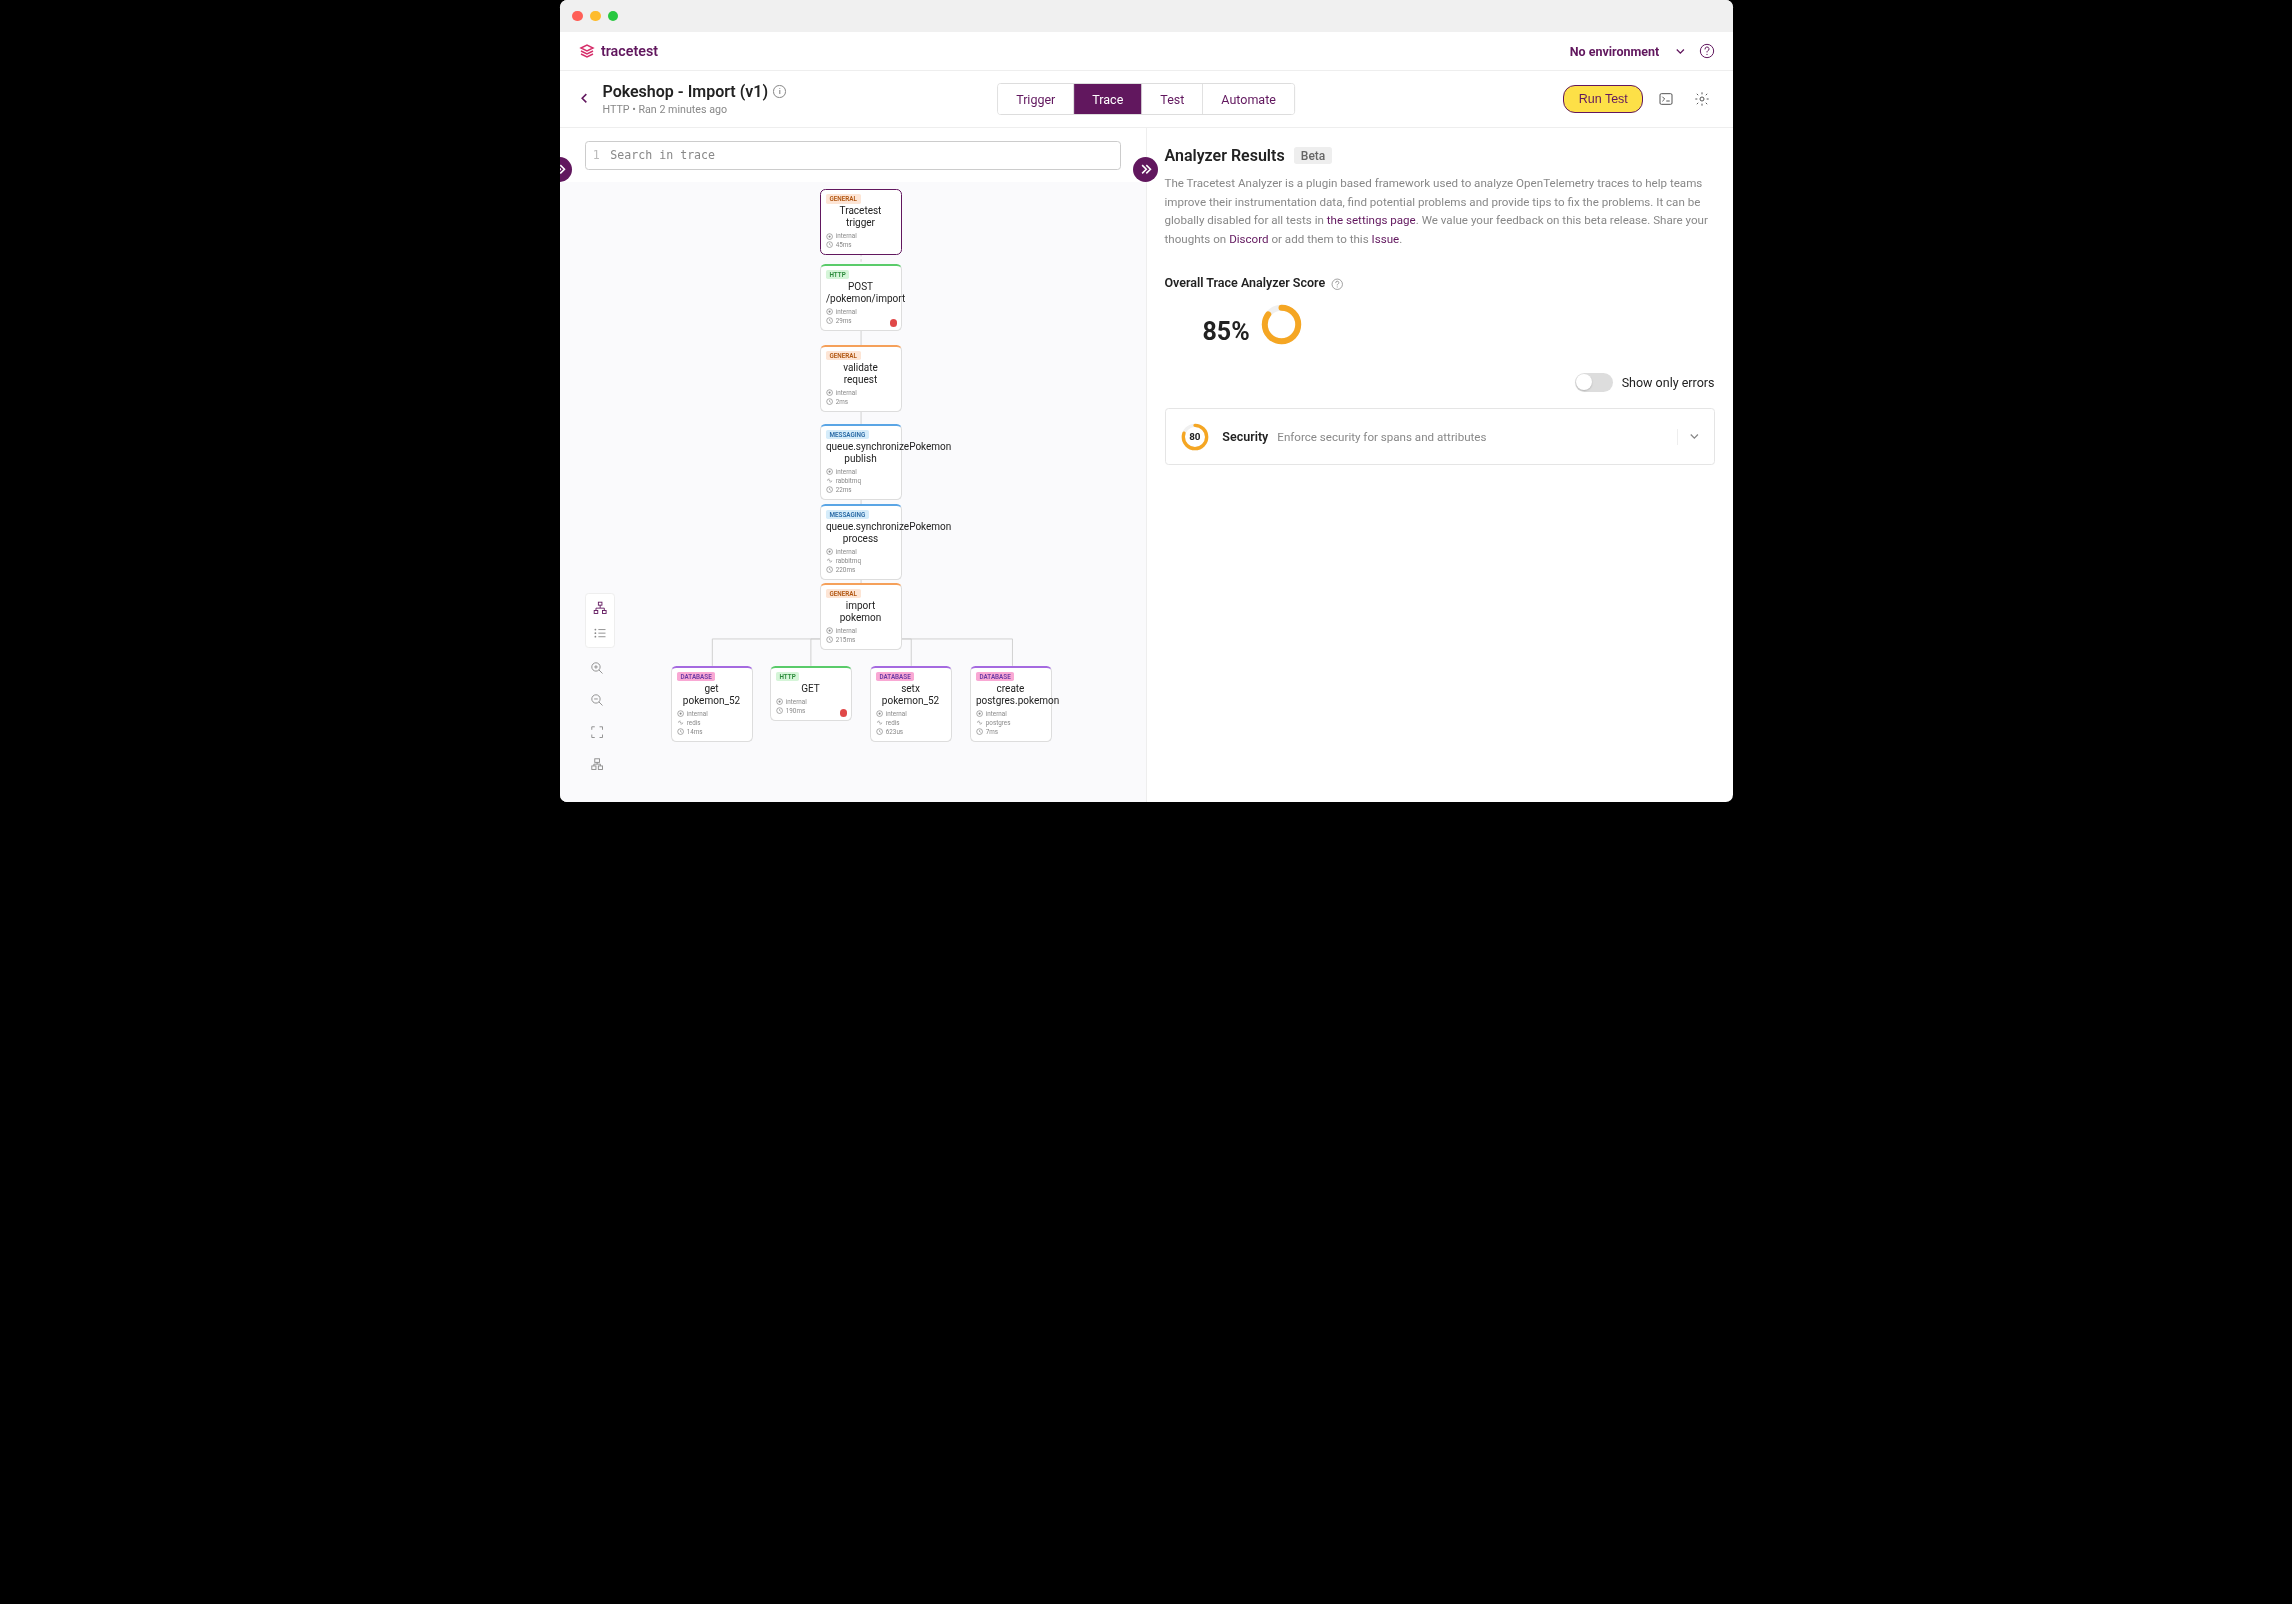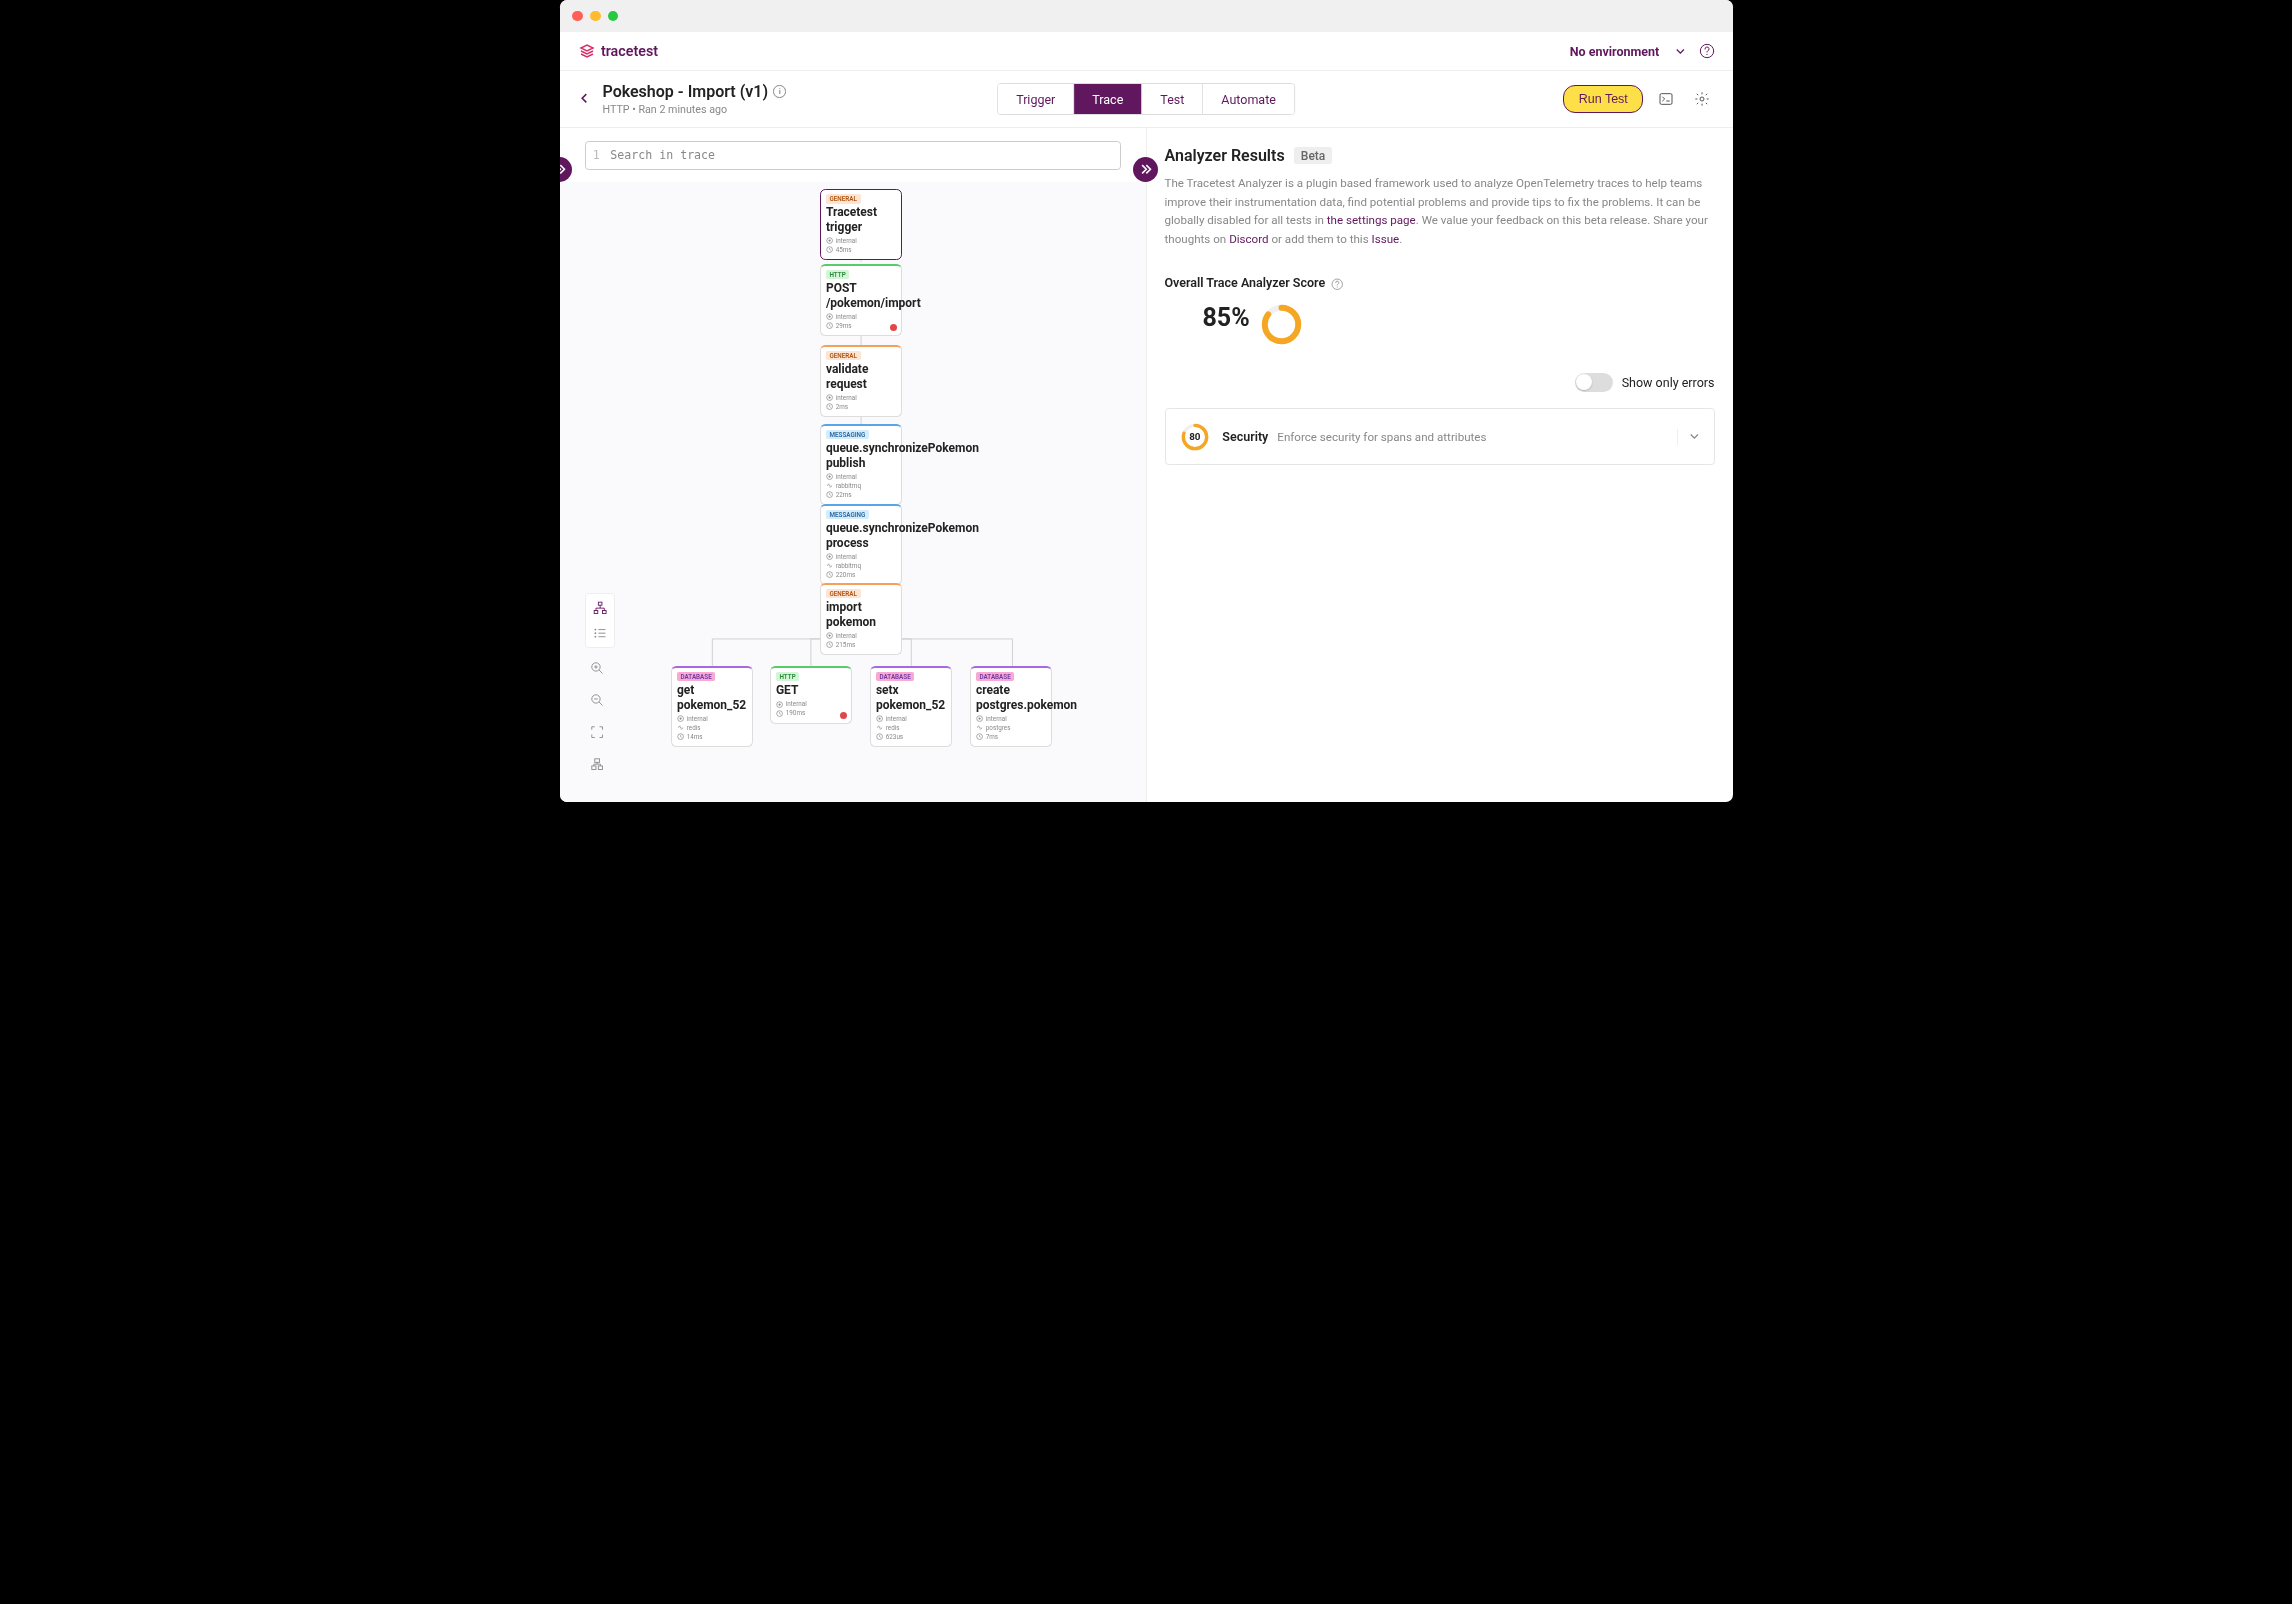--- a/index.html
+++ b/index.html
@@ -53,42 +53,42 @@
 .tool-group { background: #fff; border: 0.9px solid #eee; border-radius: 3.6px; padding: 1.8px; }
 .tool-btn { width: 25px; height: 25px; display: flex; align-items: center; justify-content: center; color: #888; cursor: pointer; }
 .tool-btn.active { color: #61175e; }
 
 .node { position: absolute; background: #fff; border: 0.9px solid #ddd; border-radius: 5.4px; padding: 3.6px 5.4px 5.4px; font-size: 8px; width: 82px; }
 .node-tag { display: inline-block; font-size: 6.3px; padding: 0.9px 3.6px; border-radius: 1.8px; text-transform: uppercase; font-weight: 600; }
 .tag-general { background: #fde5d5; color: #b05510; }
 .tag-http { background: #d5f5d8; color: #2a8a3a; }
 .tag-messaging { background: #d5ecfa; color: #2a6aa5; }
 .tag-database { background: #f9a8d4; color: #6b3aa5; }
-.node-title { font-weight: 700; color: #222; font-size: 12px; margin-top: 1.8px; line-height: 1.2; }
+.node-title { font-weight: 400; color: #222; font-size: 10px; margin-top: 1.8px; text-align: center; line-height: 1.2; }
 .node-attrs { margin-top: 2.7px; display: flex; flex-direction: column; gap: 0.9px; }
 .node-attr { font-size: 6.3px; color: #888; display: flex; align-items: center; gap: 2.7px; }
 .node-attr-ico { width: 7.2px; height: 7.2px; flex-shrink: 0; }
 .node-err { position: absolute; right: 3.6px; bottom: 3.6px; width: 7.2px; height: 7.2px; border-radius: 50%; background: #e04848; }
 .node-top-general { border-top: 2.7px solid #f5a05a; }
 .node-top-http { border-top: 2.7px solid #5acb6a; }
 .node-top-messaging { border-top: 2.7px solid #5aa5e5; }
 .node-top-database { border-top: 2.7px solid #a56ae0; }
 .node-selected { border: 1.8px solid #61175e; }
 
 svg.edges { position: absolute; top: 0; left: 0; width: 100%; height: 100%; pointer-events: none; }
 svg.edges line, svg.edges path { stroke: #ccc; stroke-width: 1; }
 
 .analyzer-title { font-size: 16px; font-weight: 600; color: #222; display: flex; align-items: center; gap: 9px; }
 .beta-tag { background: #eee; color: #666; font-size: 12px; padding: 1.8px 7.2px; border-radius: 2.7px; font-weight: 500; }
 .analyzer-desc { font-size: 11.6px; color: #888; margin-top: 9px; line-height: 1.6; }
 .analyzer-desc a { color: #61175e; text-decoration: none; }
 
 .score-section { margin-top: 27px; }
 .score-label { font-size: 12.5px; font-weight: 600; color: #222; display: flex; align-items: flex-end; gap: 5.4px; }
-.score-row { display: flex; align-items: flex-start; gap: 10.7px; margin-top: 12.5px; margin-left: 38px; }
+.score-row { display: flex; align-items: flex-end; gap: 10.7px; margin-top: 12.5px; margin-left: 38px; }
 .score-val { font-size: 25px; font-weight: 700; color: #222; }
 .ring { width: 43px; height: 43px; }
 
 .toggle-row { display: flex; align-items: center; justify-content: flex-end; gap: 9px; margin-top: 27px; font-size: 12.5px; color: #222; }
 .toggle { width: 38px; height: 19.7px; border-radius: 9.9px; background: #ddd; position: relative; cursor: pointer; }
 .toggle::after { content: ''; position: absolute; width: 16px; height: 16px; border-radius: 50%; background: #fff; top: 1.8px; left: 1.8px; box-shadow: 0 0.9px 1.8px rgba(0,0,0,.2); }
 
 .rule-list { margin-top: 16px; display: flex; flex-direction: column; gap: 12.5px; }
 .rule-card { border: 0.9px solid #e5e5e5; border-radius: 3.6px; padding: 12.5px 14.3px; display: flex; align-items: center; gap: 12.5px; }
 .rule-ring { width: 30px; height: 30px; flex-shrink: 0; position: relative; }

